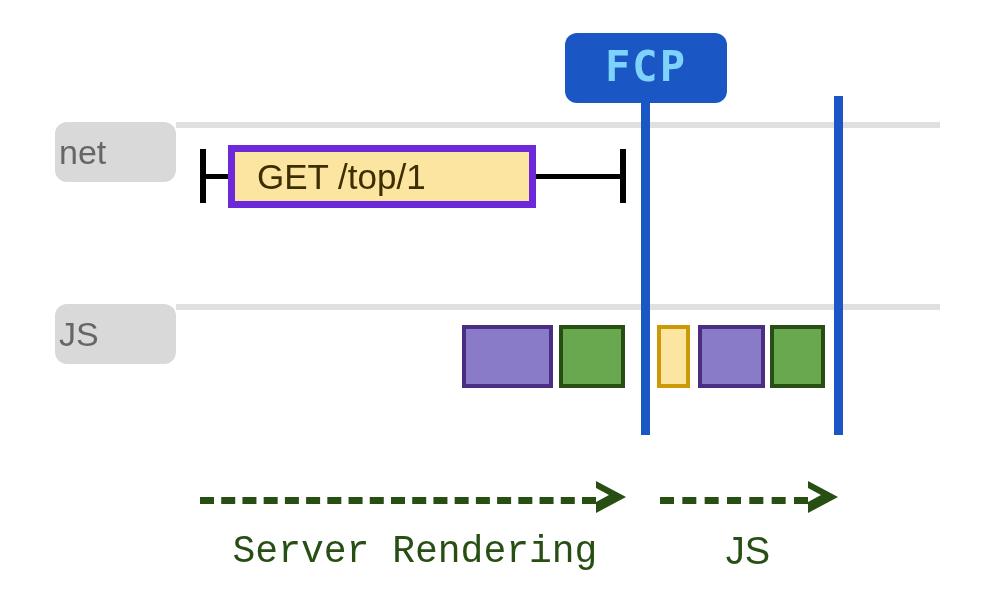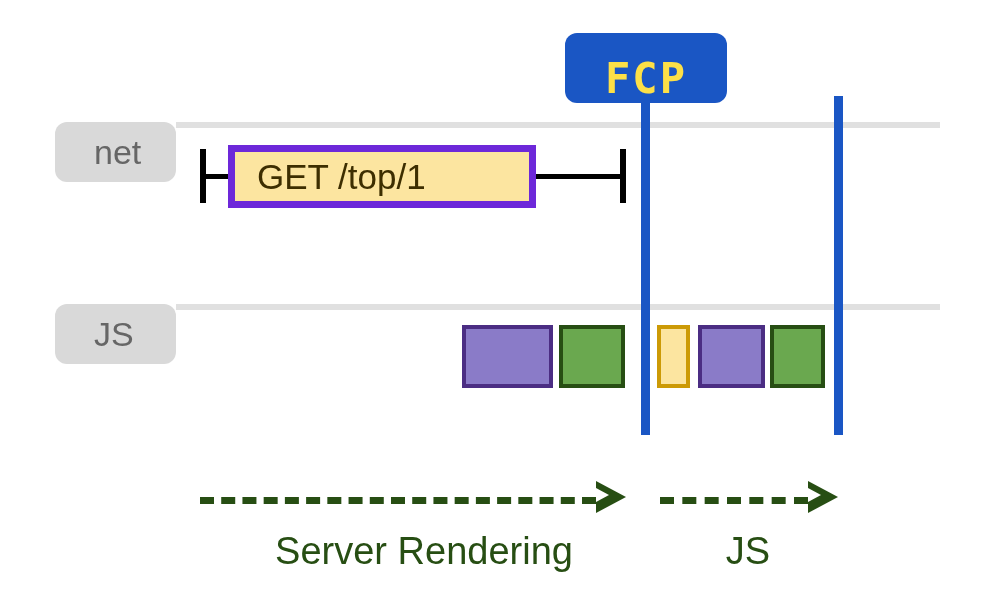--- a/index.html
+++ b/index.html
@@ -16,24 +16,24 @@
     width: 994px;
     height: 614px;
     background: #ffffff;
     overflow: hidden;
   }
 
   
   .marker-badge {
     position: absolute;
     display: flex;
-    align-items: flex-end;
+    align-items: center;
     justify-content: center;
     border-radius: 12px;
-    color: #fde047;
+    color: #7dd3fc;
     font-family: "DejaVu Sans Mono", monospace;
     font-weight: bold;
     font-size: 42px;
     letter-spacing: 2px;
     line-height: 1;
     box-sizing: border-box;
     padding-bottom: 3px;
     z-index: 6;
   }
 
@@ -52,21 +52,21 @@
     z-index: 1;
   }
   .row-label {
     position: absolute;
     display: flex;
     align-items: center;
     background: #d9d9d9;
     border-radius: 12px;
     color: #666666;
     font-size: 34px;
-    padding-left: 39px;
+    padding-left: 4px;
     box-sizing: border-box;
     z-index: 4;
   }
 
   
   .errbar-line {
     position: absolute;
     height: 5px;
     background: #000000;
     z-index: 2;
@@ -167,20 +167,20 @@
   <div class="marker-badge" style="left:565px;top:33px;width:162px;height:70px;background:#1a56c4;">
     <span>FCP</span>
   </div>
 
   <div class="phase-arrow-line" style="left:200px;top:497px;width:396px;"></div>
   <div class="phase-arrow-head" style="left:596px;top:481px;"></div>
 
   <div class="phase-arrow-line" style="left:660px;top:497px;width:148px;"></div>
   <div class="phase-arrow-head" style="left:808px;top:481px;"></div>
 
-  <div class="phase-label" style="left:224px;top:530px;width:400px;">
+  <div class="phase-label" style="left:215px;top:530px;width:400px;font-family:Liberation Mono, monospace;">
     <span>Server Rendering</span>
   </div>
   <div class="phase-label" style="left:648px;top:530px;width:200px;">
     <span>JS</span>
   </div>
 
 </div>
 
 </body></html>

